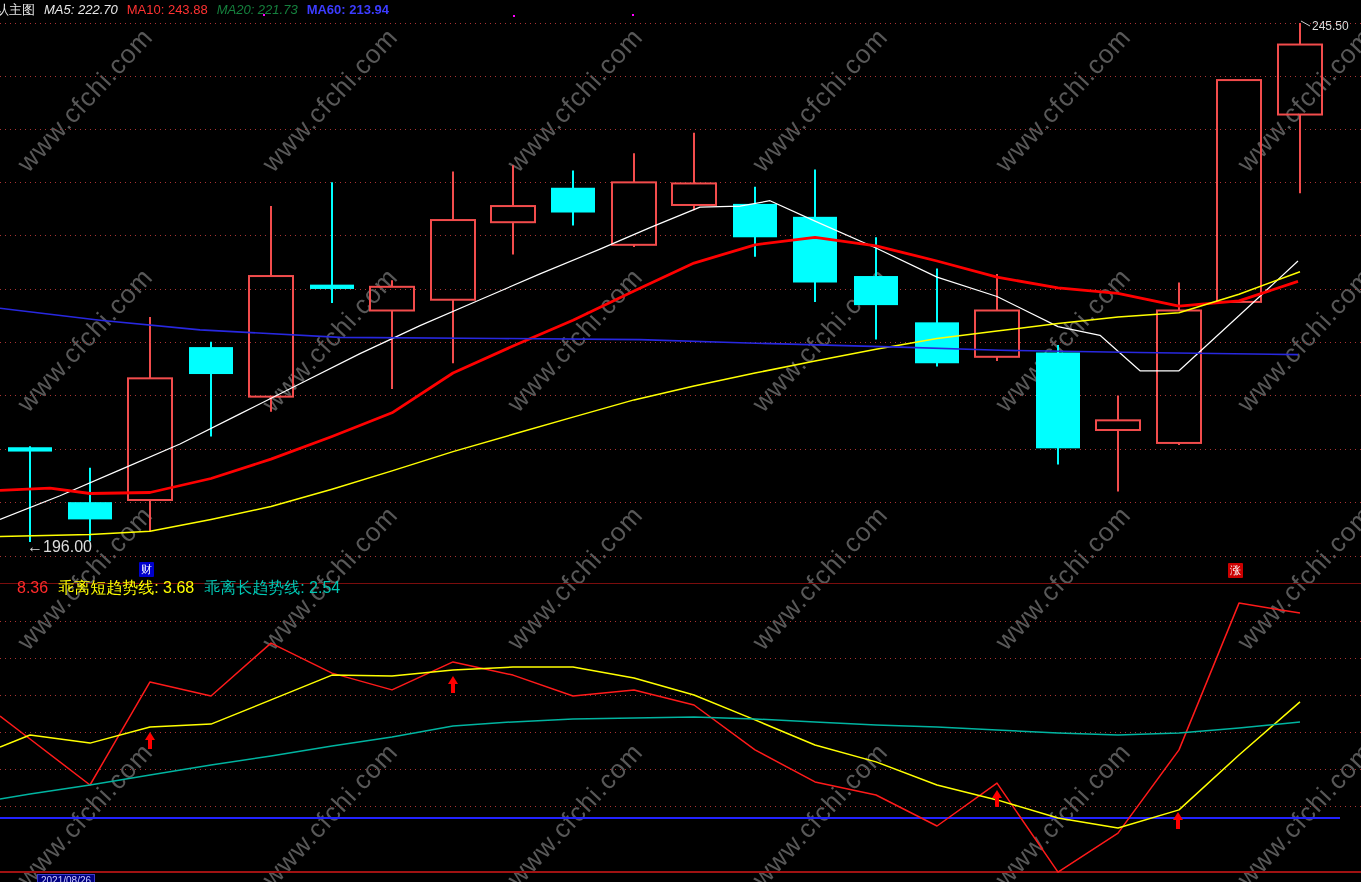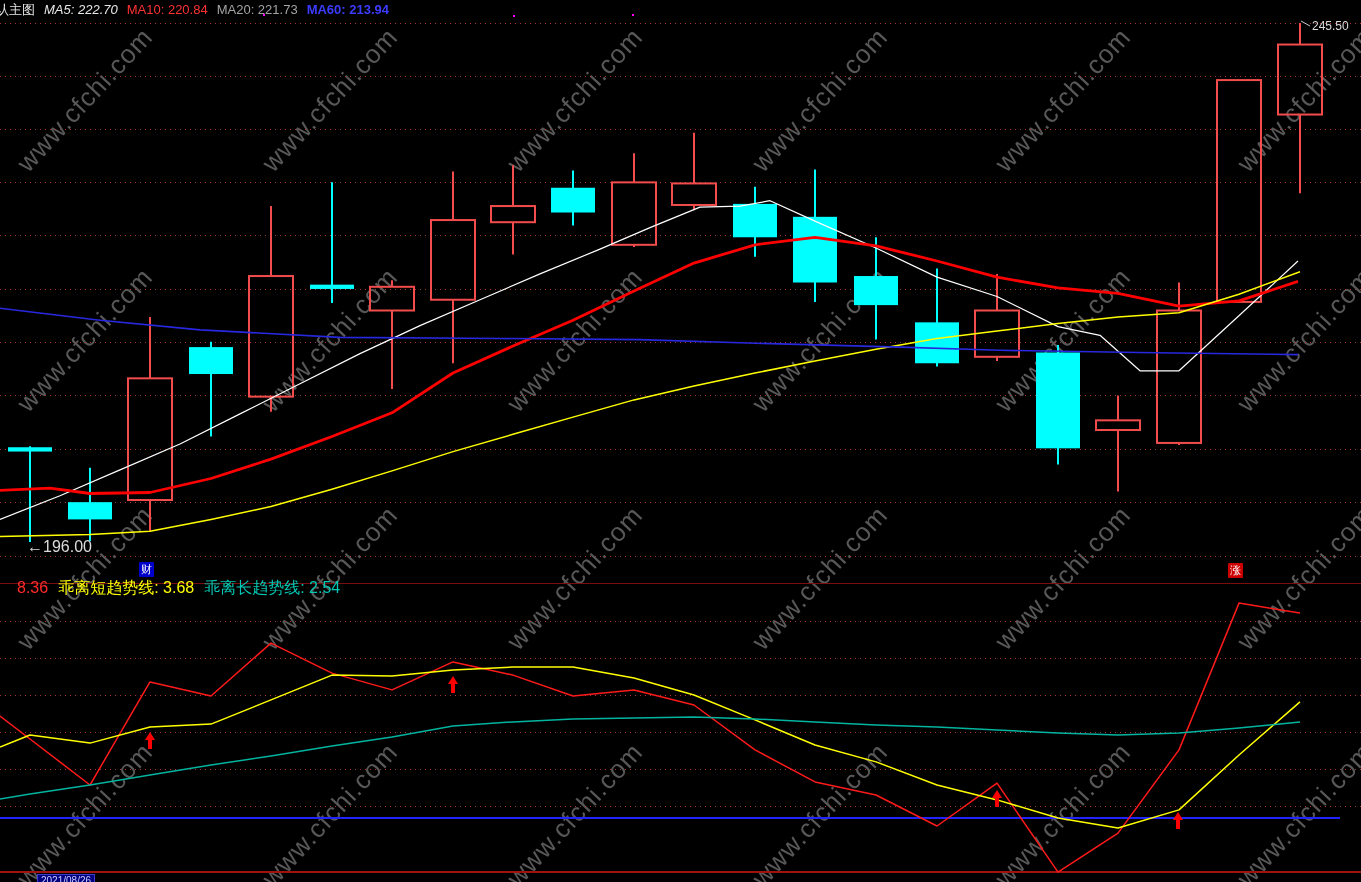--- a/index.html
+++ b/index.html
@@ -138,20 +138,20 @@
       <polyline points="0,799.0 30,794.1 90,785.0 150,775.0 211,765.0 271,756.0 332,746.0 392,737.0 453,726.0 513,721.9 573,719.0 634,718.0 694,717.0 755,719.0 815,721.9 876,725.0 937,727.0 997,729.9 1058,733.1 1118,735.0 1179,733.1 1239,728.0 1300,721.9" fill="none" stroke="#00b4a0" stroke-width="1.5" stroke-linejoin="round"></polyline>
       <polygon points="150,731.8788999999999 145,739.8788999999999 148,739.8788999999999 148,748.8788999999999 152,748.8788999999999 152,739.8788999999999 155,739.8788999999999" fill="#ff0000"></polygon>
       <polygon points="453,676.0258 448,684.0258 451,684.0258 451,693.0258 455,693.0258 455,684.0258 458,684.0258" fill="#ff0000"></polygon>
       <polygon points="997,789.9271 992,797.9271 995,797.9271 995,806.9271 999,806.9271 999,797.9271 1002,797.9271" fill="#ff0000"></polygon>
       <polygon points="1178,811.8781 1173,819.8781 1176,819.8781 1176,828.8781 1180,828.8781 1180,819.8781 1183,819.8781" fill="#ff0000"></polygon>
       <line x1="1301" y1="21" x2="1310" y2="26" stroke="#cccccc" stroke-width="1"></line>
       <rect x="263" y="14" width="2" height="2" fill="#ff00ff"></rect>
       <rect x="513" y="15" width="2" height="2" fill="#ff00ff"></rect>
       <rect x="632" y="14" width="2" height="2" fill="#ff00ff"></rect>
     </svg>
-  <div id="main-header" class="overlay"><span style="color: rgb(232, 232, 232);">认主图</span><span style="color: rgb(232, 232, 232); font-style: italic;">MA5: 222.70</span><span style="color: rgb(255, 50, 50);">MA10: 220.84</span><span style="color: #a3a3a3;">MA20: 221.73</span><span style="color: rgb(60, 60, 255); font-weight: bold;">MA60: 213.94</span></div>
+  <div id="main-header" class="overlay"><span style="color: rgb(232, 232, 232);">认主图</span><span style="color: rgb(232, 232, 232); font-style: italic;">MA5: 222.70</span><span style="color: rgb(255, 50, 50);">MA10: 243.88</span><span style="color: #15803d; font-style: italic;">MA20: 221.73</span><span style="color: rgb(60, 60, 255); font-weight: bold;">MA60: 213.94</span></div>
   <div id="ind-header" class="overlay"><span style="color: rgb(255, 42, 42);">8.36</span><span style="color: rgb(255, 255, 0);">乖离短趋势线: 3.68</span><span style="color: rgb(0, 200, 180);">乖离长趋势线: 2.54</span></div>
   <div id="price-high" class="overlay">245.50</div>
   <div id="price-low" class="overlay">←196.00</div>
   <div id="marker-cai" class="overlay mark">财</div>
   <div id="marker-zhang" class="overlay mark">涨</div>
   <div id="date-label" class="overlay">2021/08/26</div>
 </div>
 
 </body></html>

